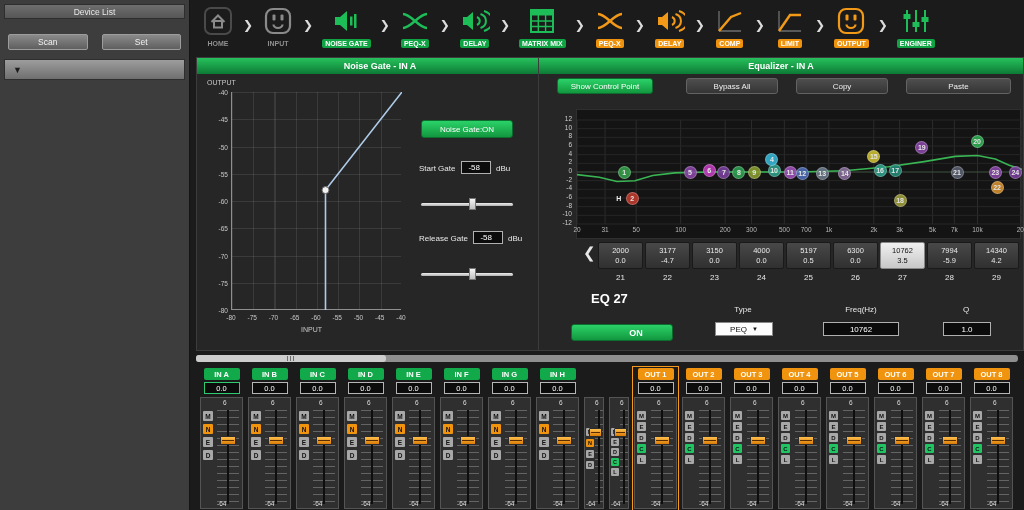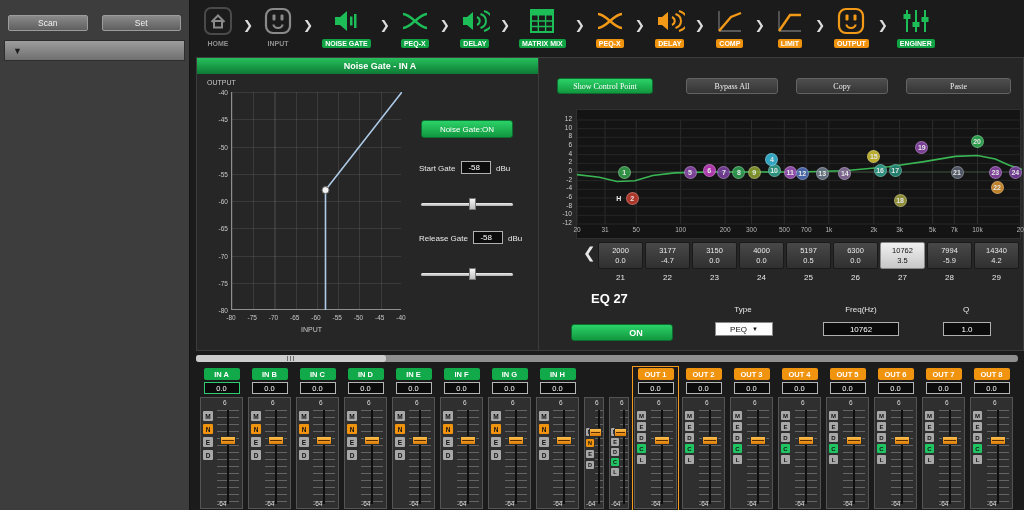--- a/index.html
+++ b/index.html
@@ -52,21 +52,21 @@
 #ng-start-unit{left:299px;top:106px;}
 #ng-release-unit{left:311px;top:176px;}
 .ng-slider{position:absolute;width:92px;height:12px;}
 #ng-slider1{left:224px;top:140px;}
 #ng-slider2{left:224px;top:210px;}
 .ng-track{position:absolute;left:0;right:0;top:5px;height:3px;background:linear-gradient(#efefef,#b0b0b0);border-radius:2px;}
 .ng-handle{position:absolute;left:52%;top:0;width:7px;height:12px;background:linear-gradient(#f5f5f5,#c0c0c0);border:1px solid #777;}
 
 
 #eq-panel{left:538px;top:57px;width:486px;height:294px;}
-.eq-tb{position:absolute;top:20px;height:16px;font-size:8px;font-family:Liberation Serif, serif;}
+.eq-tb{position:absolute;top:20px;height:16px;font-size:8px;}
 #eq-show{left:18px;width:96px;}
 #eq-bypass{left:147px;width:92px;}
 #eq-copy{left:257px;width:92px;}
 #eq-paste{left:367px;width:105px;}
 #eq-dblabels{position:absolute;left:6px;top:51px;width:28px;height:130px;}
 #eq-dblabels span{position:absolute;right:1px;font-size:6.5px;color:#d0d0d0;width:100%;text-align:right;}
 #eq-graph{position:absolute;left:37px;top:51px;width:445px;height:130px;background:#141414;border:1px solid #2f2f2f;}
 #eq-freqlabels{position:absolute;left:0;top:116px;width:445px;height:12px;}
 #eq-freqlabels span{position:absolute;font-size:6.5px;color:#b8b8b8;transform:translateX(-50%);}
 .eq-point{position:absolute;width:13px;height:13px;border-radius:50%;display:flex;align-items:center;justify-content:center;font-size:7px;font-weight:bold;color:#fff;opacity:.88;border:1px solid rgba(255,255,255,.3);}
@@ -121,20 +121,21 @@
 .strip.narrow .ticks{left:10px;width:8px;}
 .strip.narrow .track{left:13px;}
 .strip.narrow .handle{left:4px;width:13px;top:30px;}
 .strip.narrow .scale-top{left:10px;}
 .strip.narrow .scale-bottom{left:1px;}
 </style>
 </head>
 <body>
 
 <div id="sidebar">
+  <div class="dl-title">Device List</div>
   <div class="dl-buttons">
     <button class="dl-btn">Scan</button>
     <button class="dl-btn">Set</button>
   </div>
   <div class="dl-dropdown">
     <span class="dl-caret">▼</span>
   </div>
 </div>
 
 <div id="process-chain">
@@ -320,20 +321,23 @@
   <span class="ng-label" id="ng-release-label">Release Gate</span>
   <div class="ng-box" id="ng-release-value">-58</div>
   <span class="ng-unit" id="ng-release-unit">dBu</span>
   <div class="ng-slider" id="ng-slider2">
     <div class="ng-track"></div>
     <div class="ng-handle"></div>
   </div>
 </div>
 
 <div id="eq-panel" class="panel">
+  <div class="panel-title">
+    <span>Equalizer - IN A</span>
+  </div>
   <div class="btn-green eq-tb" id="eq-show">Show Control Point</div>
   <div class="btn-dark eq-tb" id="eq-bypass">Bypass All</div>
   <div class="btn-dark eq-tb" id="eq-copy">Copy</div>
   <div class="btn-dark eq-tb" id="eq-paste">Paste</div>
   <div id="eq-dblabels">
       <span style="top: 6px;">12</span>
       <span style="top: 14.6667px;">10</span>
       <span style="top: 23.3333px;">8</span>
       <span style="top: 32px;">6</span>
       <span style="top: 40.6667px;">4</span>

